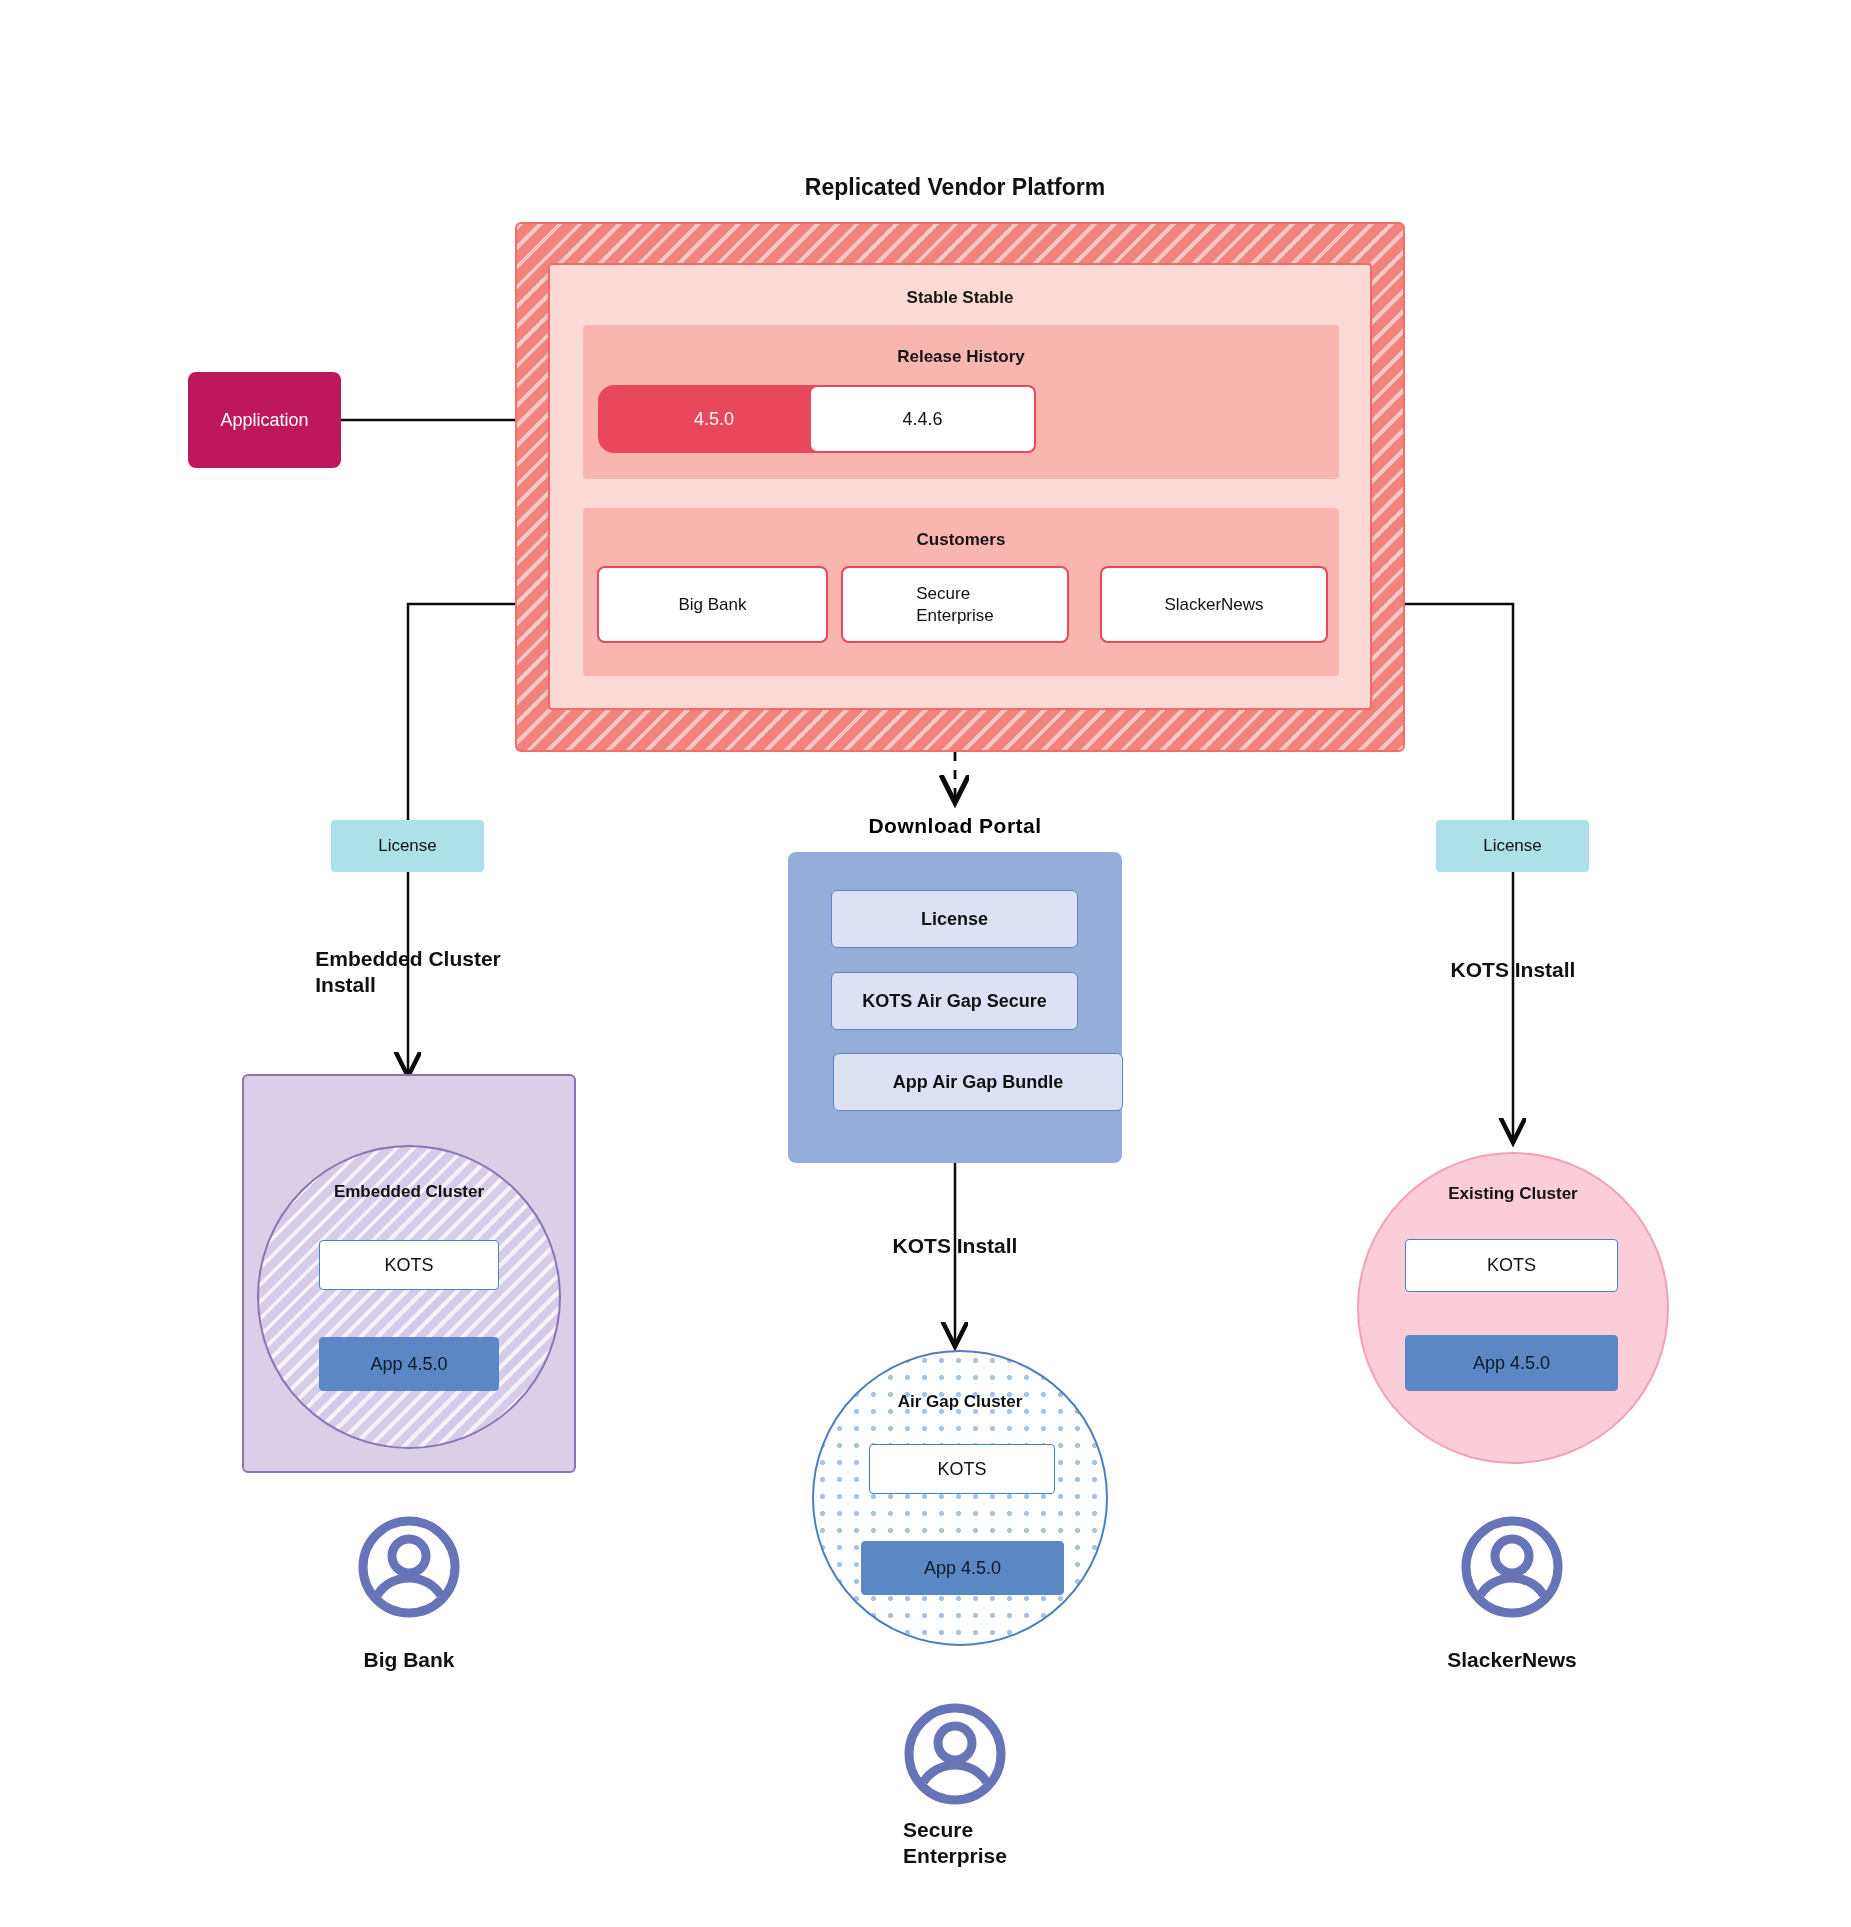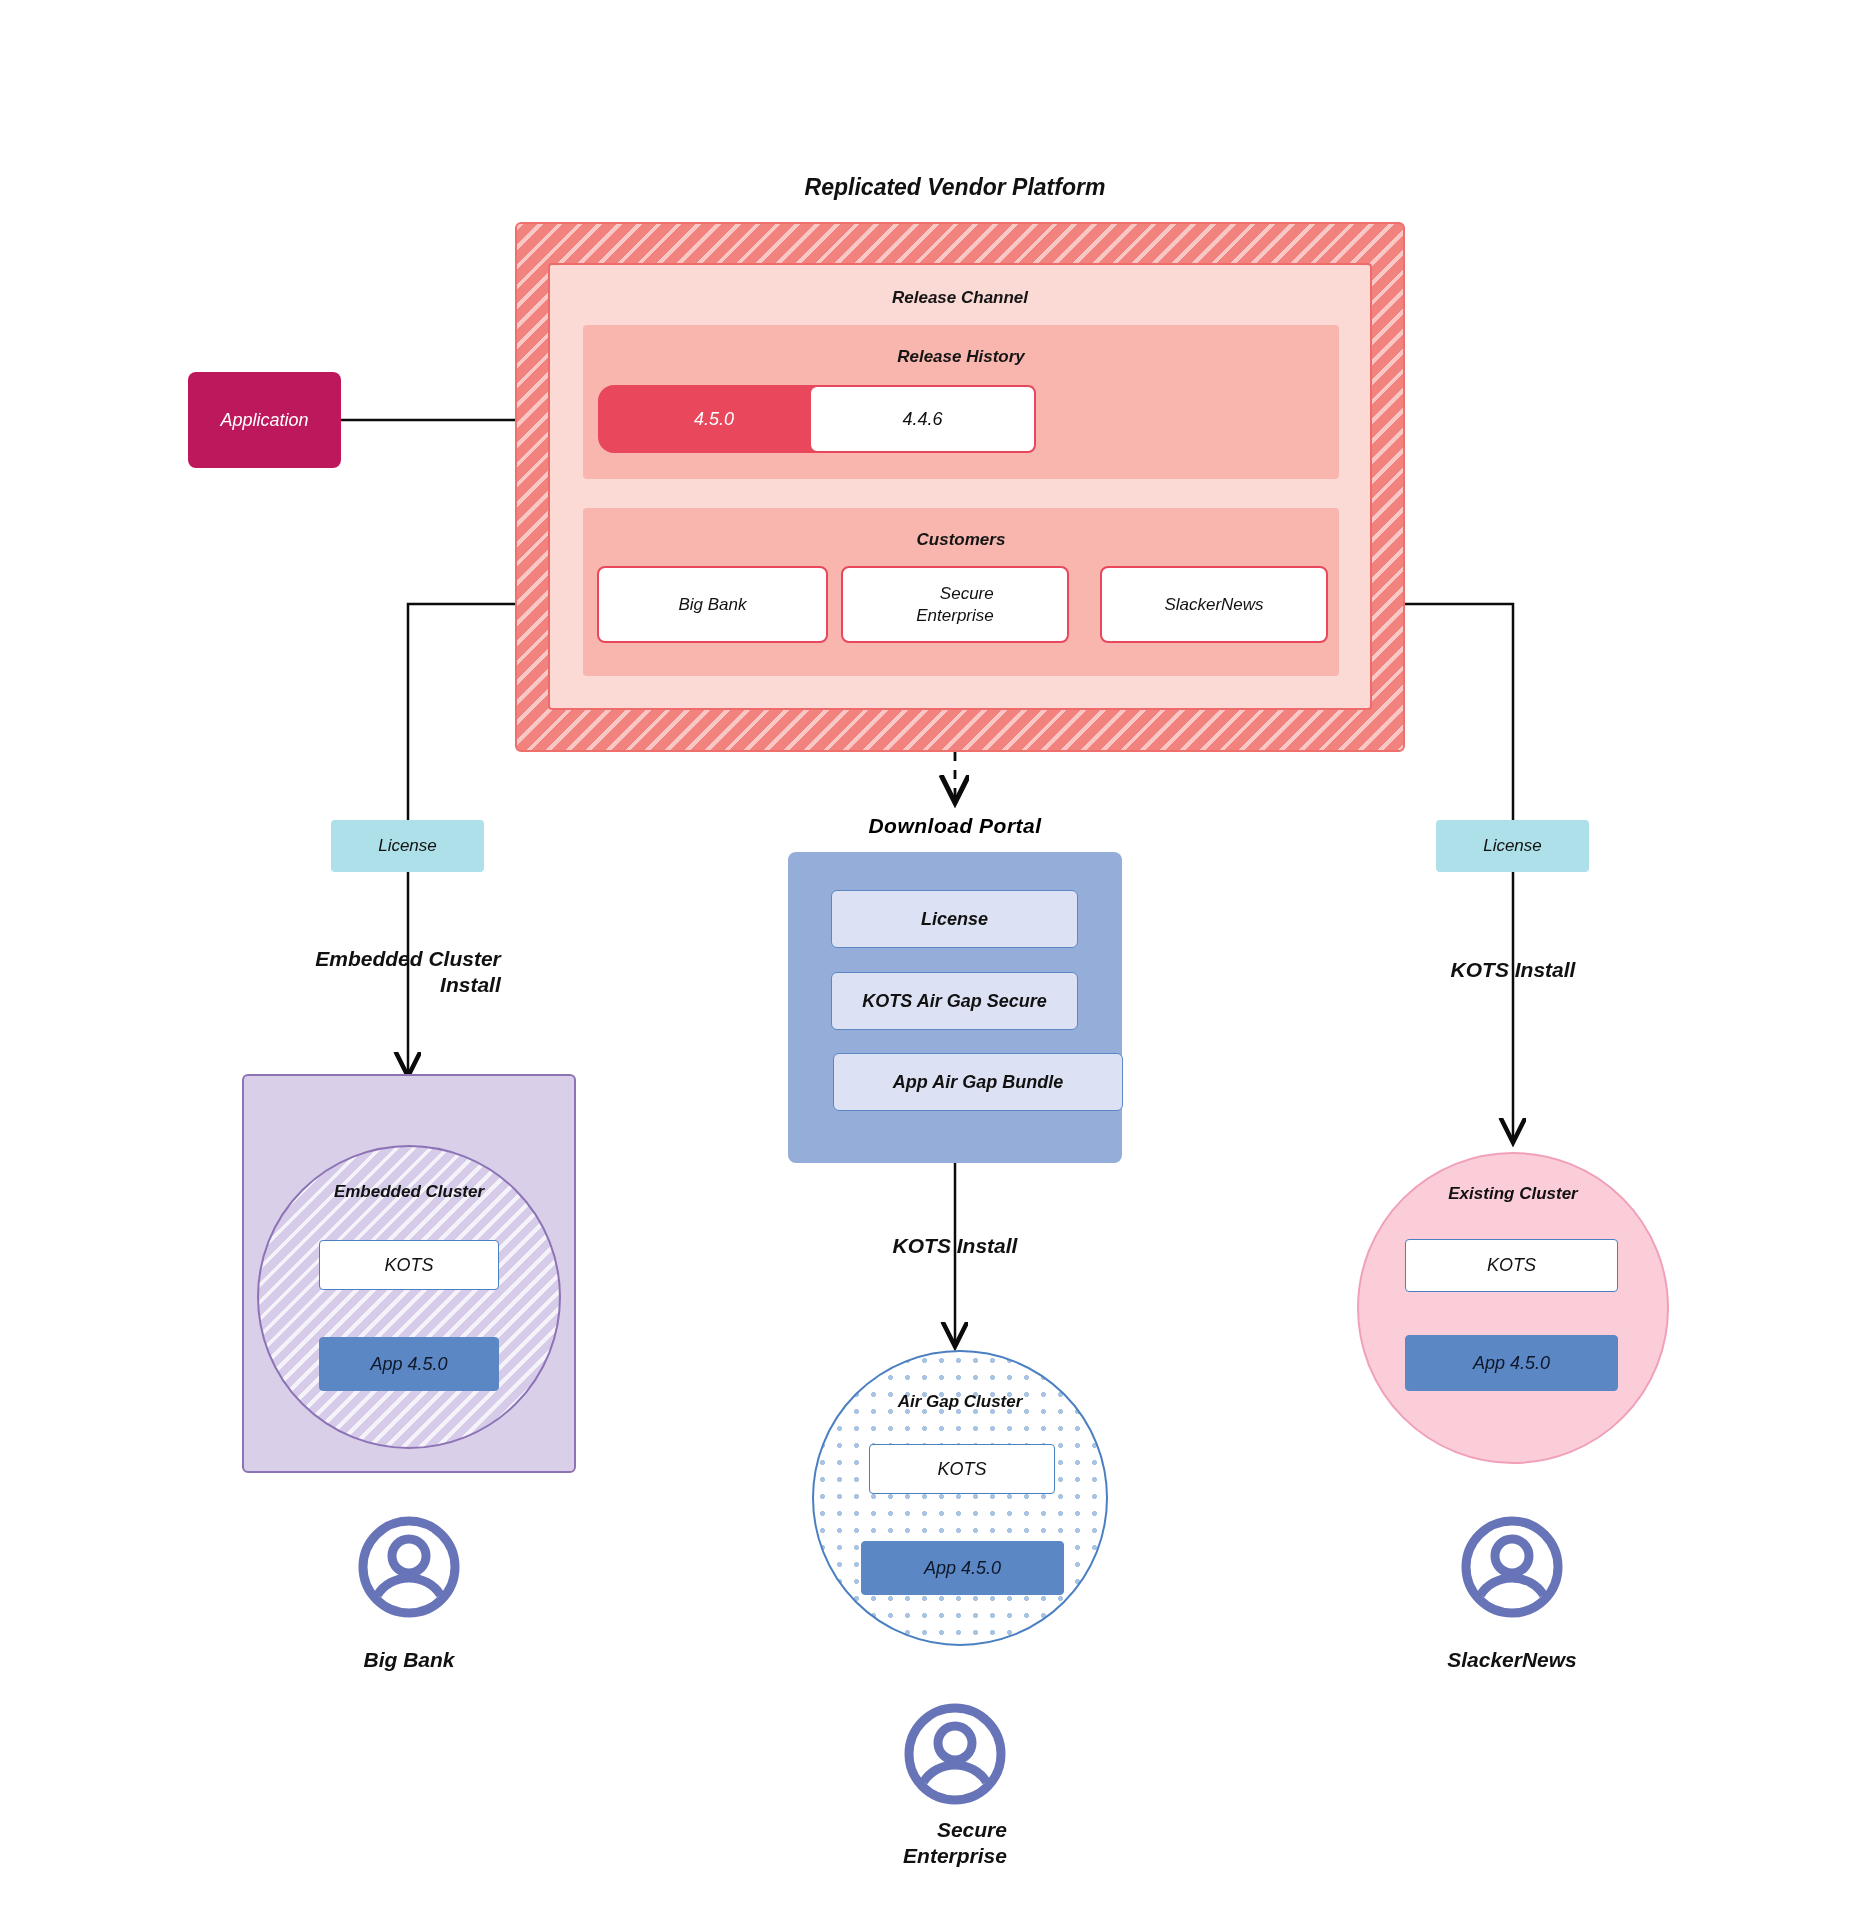--- a/index.html
+++ b/index.html
@@ -18,23 +18,22 @@
     overflow: hidden;
     background: #ffffff;
   }
   .abs { position: absolute; box-sizing: border-box; }
 
   
   .ctr-text {
     display: flex;
     align-items: center;
     justify-content: center;
-    text-align: right;
+    text-align: left;
     line-height: 1.25;
-    font-style: italic;
   }
 
   
   .diagram-title {
     font-size: 23px;
     font-weight: 700;
     color: #111111;
   }
 
   
@@ -232,21 +231,21 @@
 
     <path d="M1512,1292 L1512,1336" stroke="#0b0b0b" stroke-width="2.6" fill="none" stroke-dasharray="7 7" marker-end="url(#arrowDsm)"></path>
   </svg>
 
   <div class="abs ctr-text diagram-title" style="left:700px; top:170px; width:510px; height:34px;">Replicated Vendor Platform</div>
 
   <div class="abs vendor-outer" style="left:515px; top:222px; width:890px; height:530px;"></div>
 
   <div class="abs channel-box" style="left:548px; top:263px; width:824px; height:447px;"></div>
 
-  <div class="abs ctr-text panel-label" style="left:548px; top:285px; width:824px; height:26px;">Release Channel</div>
+  <div class="abs ctr-text panel-label" style="left:548px; top:285px; width:824px; height:26px;">Stable Stable</div>
 
   <div class="abs inner-panel" style="left:583px; top:325px; width:756px; height:154px;"></div>
   <div class="abs ctr-text panel-label" style="left:583px; top:345px; width:756px; height:24px;">Release History</div>
 
   <div class="abs ctr-text release-current" style="left:598px; top:385px; width:232px; height:68px;">4.5.0</div>
   <div class="abs ctr-text release-old" style="left:809px; top:385px; width:227px; height:68px;">4.4.6</div>
 
   <div class="abs inner-panel" style="left:583px; top:508px; width:756px; height:168px;"></div>
   <div class="abs ctr-text panel-label" style="left:583px; top:528px; width:756px; height:24px;">Customers</div>
 

